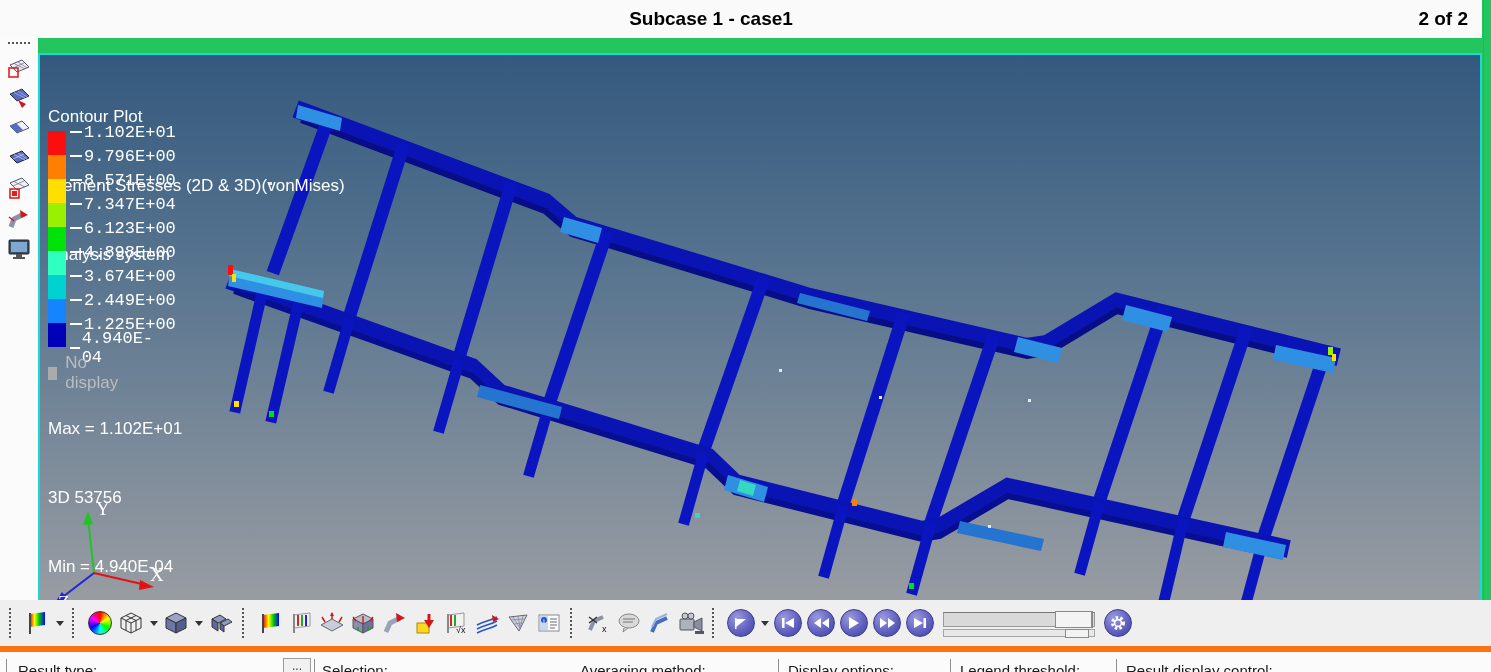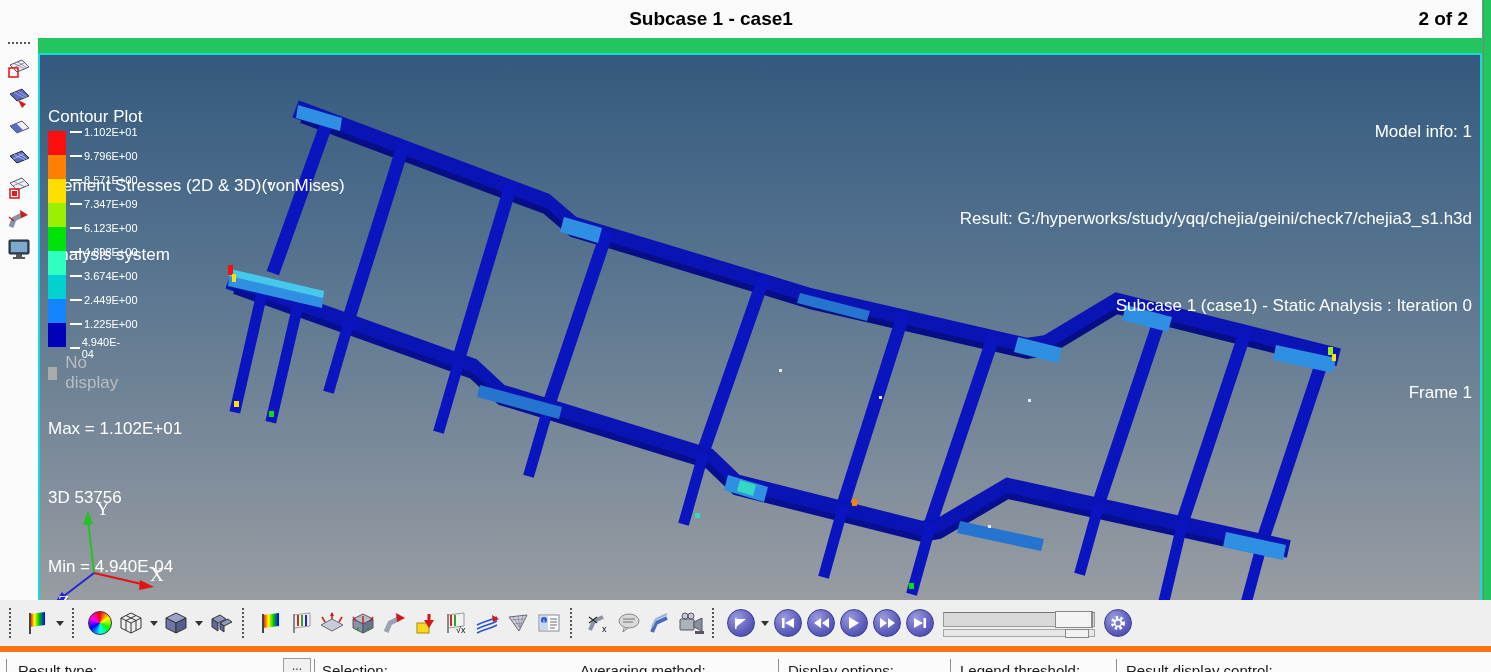--- a/index.html
+++ b/index.html
@@ -21,21 +21,21 @@
   
   .viewport{position:absolute;left:38px;top:38px;width:1440px;height:558px;
             border:2px solid #17d9d9;
             background:linear-gradient(#34597e,#54728e 35%,#9b9ea3);margin-top:15px;}
   .vp-text{color:#ffffff;font-size:17px;line-height:23px;white-space:pre;}
   .vp-left{position:absolute;left:8px;top:4px;}
   .vp-right{position:absolute;right:8px;top:4px;text-align:right;line-height:29px;}
   .legend{position:absolute;left:8px;top:76px;}
   .legend-bar{position:absolute;left:0;top:0;width:18px;}
   .legend-chip{width:18px;height:24px;}
-  .legend-label{position:absolute;left:22px;height:20px;color:#fff;font-size:11px;display:flex;align-items:center;}
+  .legend-label{position:absolute;left:22px;height:20px;color:#fff;font-size:17px;display:flex;align-items:center;font-family:Liberation Mono, monospace;}
   .legend-tick{display:inline-block;width:12px;height:2px;background:#fff;margin-right:2px;}
   .noresult{position:absolute;left:0;top:222px;display:flex;align-items:center;color:#b9bcc0;font-size:17px;}
   .noresult-chip{width:13px;height:13px;background:#ababab;margin-right:8px;}
   .stats{position:absolute;left:0;top:240px;color:#fff;font-size:17px;line-height:23px;white-space:pre;}
   .model-svg,.triad-svg{position:absolute;}
   .triad-label{font-family:"Liberation Serif",serif;font-size:19px;fill:#ffffff;}
 
   
   .anim-toolbar{position:absolute;left:0;top:600px;width:1491px;height:46px;background:#efefef;
                 display:flex;align-items:center;gap:5px;padding-left:6px;box-sizing:border-box;}
@@ -203,26 +203,20 @@
         </g>
       </g>
     </svg>
 
     <div class="vp-left vp-text">
       <div>Contour Plot</div>
       <div>Element Stresses (2D &amp; 3D)(vonMises)</div>
       <div>Analysis system</div>
     </div>
 
-    <div class="vp-right vp-text">
-      <div>Model info: 1</div>
-      <div>Result: G:/hyperworks/study/yqq/chejia/geini/check7/chejia3_s1.h3d</div>
-      <div>Subcase 1 (case1) - Static Analysis : Iteration 0</div>
-      <div>Frame 1</div>
-    </div>
 
     <div class="legend">
       <div class="legend-bar">
         <div class="legend-chip" style="background: rgb(251, 15, 14);"></div>
         <div class="legend-chip" style="background: rgb(255, 127, 0);"></div>
         <div class="legend-chip" style="background: rgb(255, 223, 0);"></div>
         <div class="legend-chip" style="background: rgb(153, 240, 0);"></div>
         <div class="legend-chip" style="background: rgb(0, 227, 8);"></div>
         <div class="legend-chip" style="background: rgb(47, 255, 192);"></div>
         <div class="legend-chip" style="background: rgb(0, 210, 210);"></div>
@@ -236,21 +230,21 @@
       <div class="legend-label" style="top:15px">
           <span class="legend-tick"></span>
           <span>9.796E+00</span>
         </div>
       <div class="legend-label" style="top:39px">
           <span class="legend-tick"></span>
           <span>8.571E+00</span>
         </div>
       <div class="legend-label" style="top:63px">
           <span class="legend-tick"></span>
-          <span>7.347E+09</span>
+          <span>7.347E+04</span>
         </div>
       <div class="legend-label" style="top:87px">
           <span class="legend-tick"></span>
           <span>6.123E+00</span>
         </div>
       <div class="legend-label" style="top:111px">
           <span class="legend-tick"></span>
           <span>4.898E+00</span>
         </div>
       <div class="legend-label" style="top:135px">

